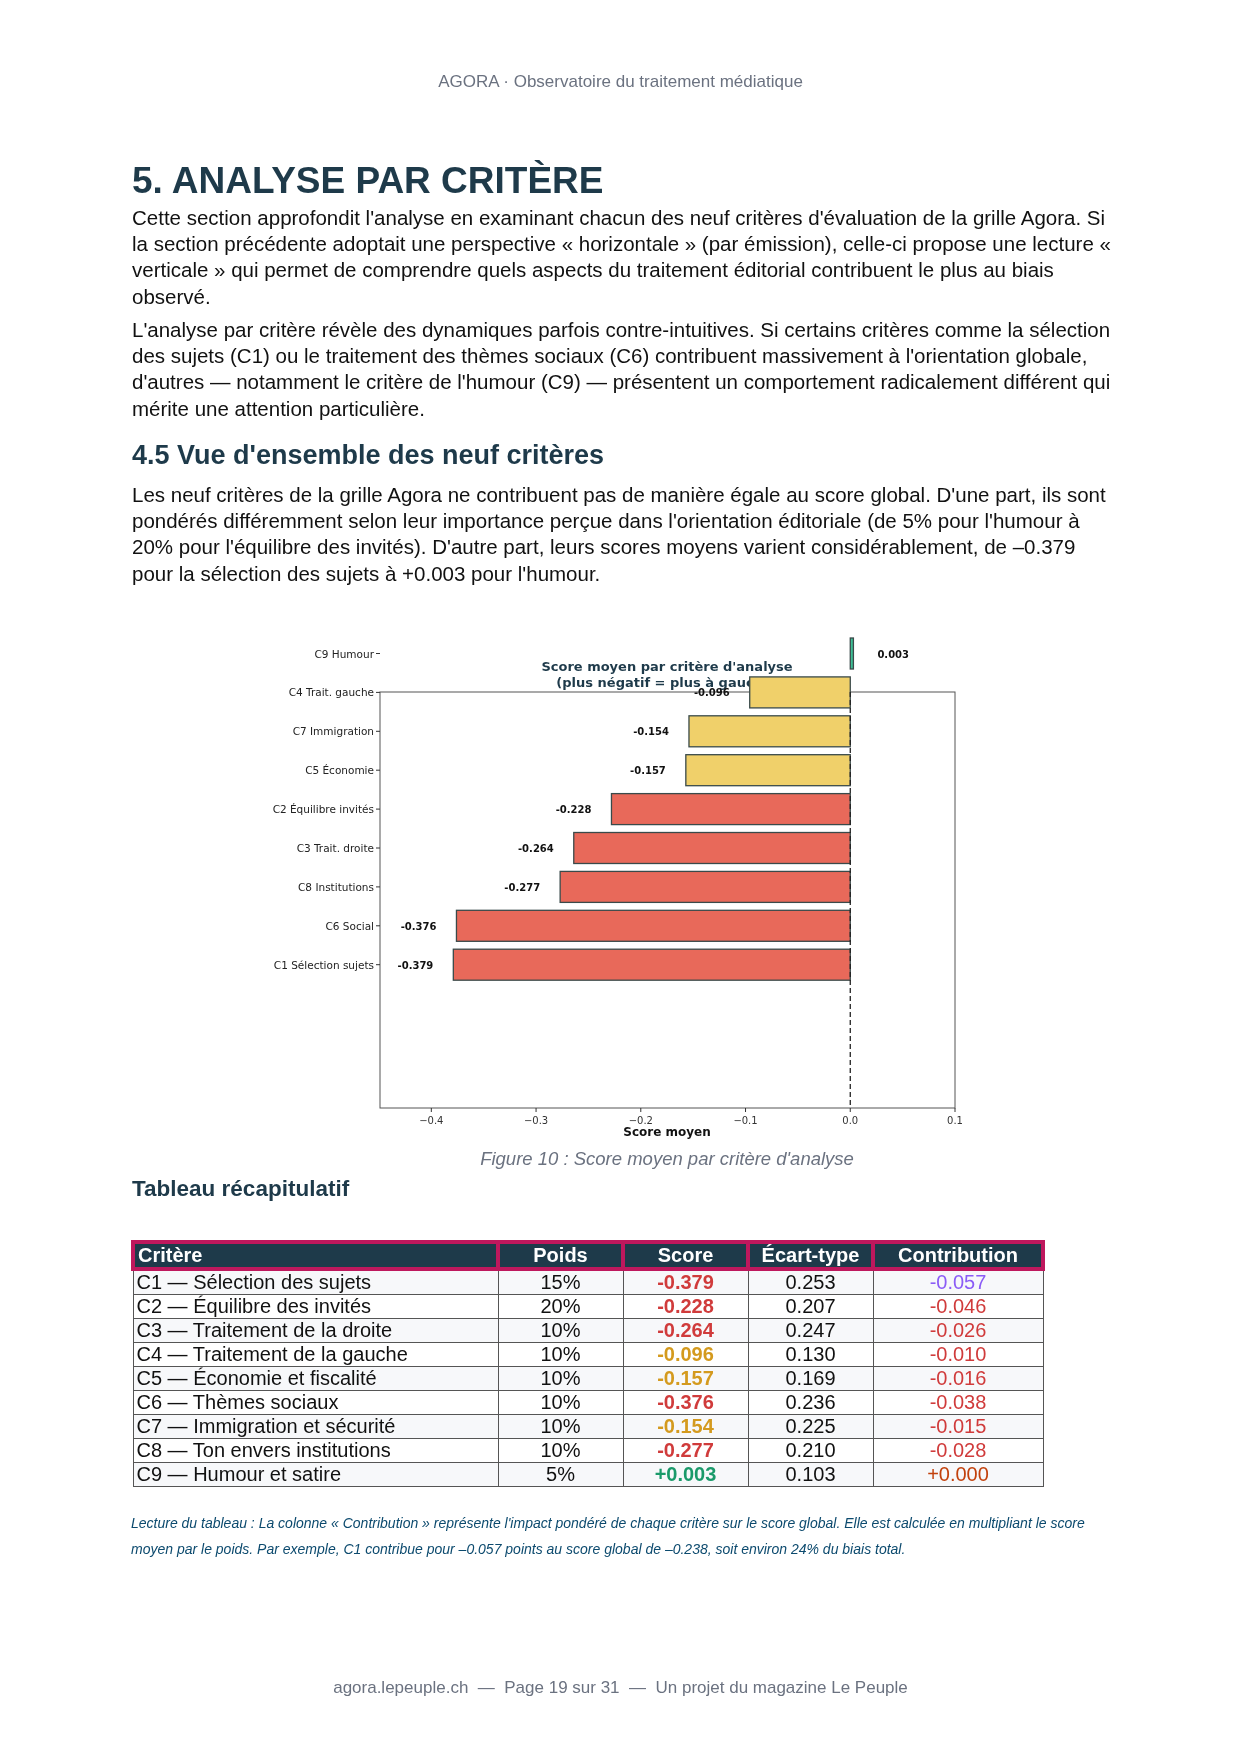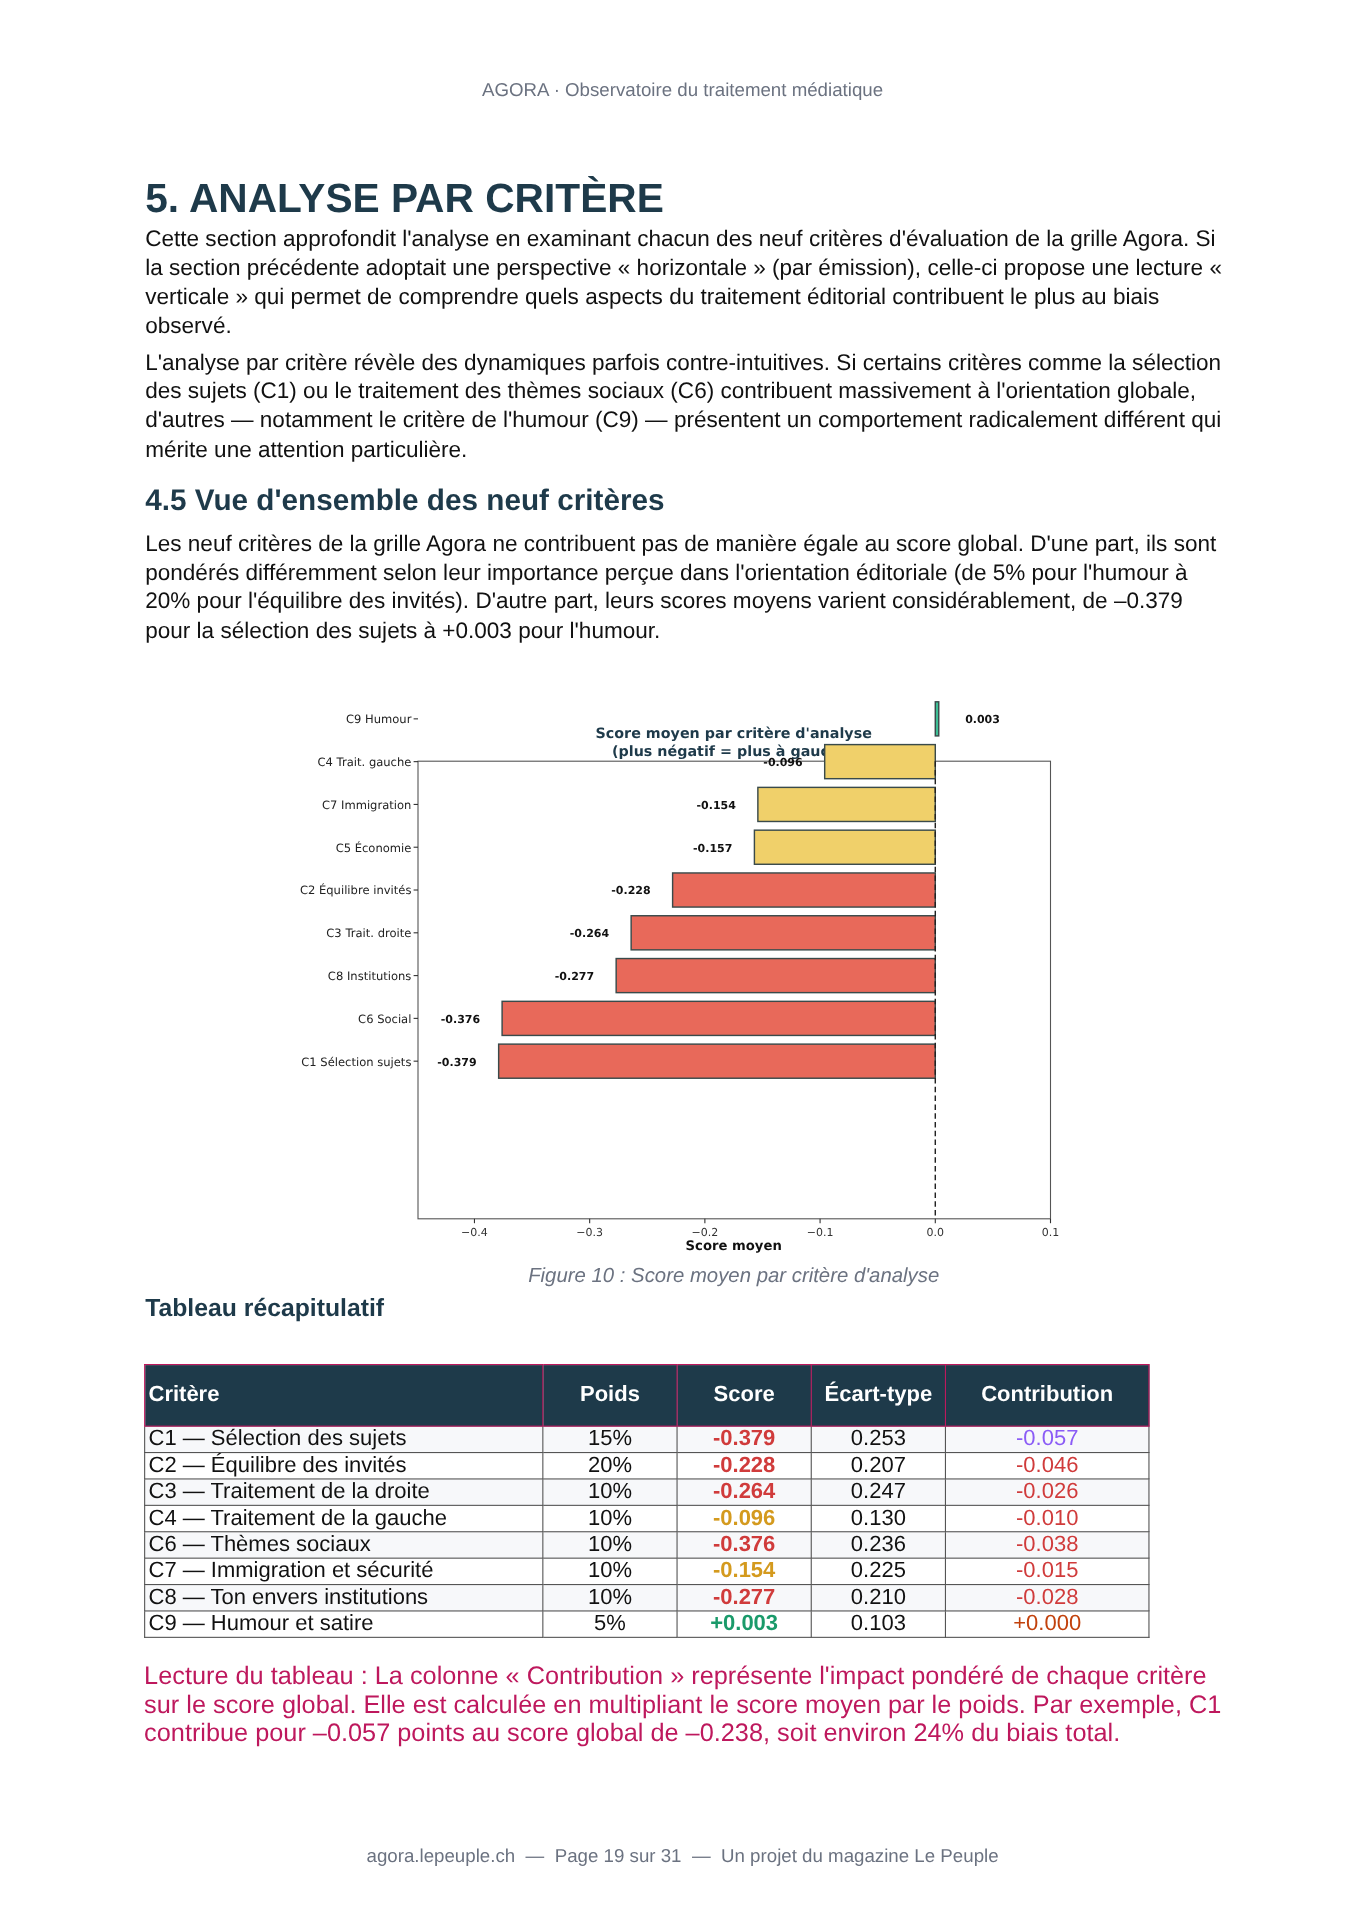--- a/index.html
+++ b/index.html
@@ -5,28 +5,28 @@
   html, body { margin: 0; padding: 0; background: #ffffff; }
   body { width: 1241px; height: 1755px; position: relative; font-family: "Liberation Sans", sans-serif; color: #111111; overflow: hidden; }
   .running-header { position: absolute; top: 72px; left: 0; width: 1241px; text-align: center; font-size: 17px; color: #6b7280; }
   .content { position: absolute; left: 132px; width: 985px; top: 160px; }
   h1 { margin: 0; font-size: 37px; font-weight: bold; color: #1e3a4a; letter-spacing: 0px; }
   p.body { margin: 0; font-size: 20.5px; line-height: 26.2px; color: #111111; }
   h2 { margin: 0; font-size: 27px; font-weight: bold; color: #1e3a4a; }
   h3 { margin: 0; font-size: 22.5px; font-weight: bold; color: #1e3a4a; }
   .figcap { font-size: 18.5px; font-style: italic; color: #6b7280; text-align: center; }
   table.summary { border-collapse: collapse; font-size: 20px; width: 914px; }
-  table.summary th { background: #1e3a4a; color: #ffffff; font-weight: bold; padding: 16px 3px; height: 23px; line-height: 23px; border: 1px solid #be185d; }
+  table.summary th { background: #1e3a4a; color: #ffffff; font-weight: bold; padding: 0 3px; height: 23px; line-height: 23px; border: 4px solid #be185d; }
   table.summary th.left { text-align: left; }
   table.summary td { border: 1px solid #555555; padding: 0 3px; height: 23px; line-height: 23px; text-align: center; }
   table.summary td.left { text-align: left; }
   table.summary tr:nth-child(odd) td { background: #f7f8fa; }
   table.summary tr:nth-child(even) td { background: #ffffff; }
   .score { font-weight: bold; }
-  .note { font-size: 23px; line-height: 26px; color: #be185d; margin: 0; }
+  .note { font-size: 14px; line-height: 26px; font-style: italic; color: #0c4a6e; margin: 0; }
   .footer { position: absolute; top: 1678px; left: 0; width: 1241px; text-align: center; font-size: 17px; color: #6b7280; }
   svg text { font-family: "DejaVu Sans", sans-serif; }
 </style>
 </head>
 <body>
 
 <div class="running-header">AGORA · Observatoire du traitement médiatique</div>
 
 <div class="content">
   <h1>5. ANALYSE PAR CRITÈRE</h1>
@@ -138,20 +138,27 @@
         <td style="color: rgb(208, 59, 59);">-0.026</td>
       </tr>
       <tr>
         <td class="left">C4 — Traitement de la gauche</td>
         <td>10%</td>
         <td class="score" style="color: rgb(212, 154, 30);">-0.096</td>
         <td>0.130</td>
         <td style="color: rgb(208, 59, 59);">-0.010</td>
       </tr>
       <tr>
+        <td class="left">C5 — Économie et fiscalité</td>
+        <td>10%</td>
+        <td class="score" style="color: rgb(212, 154, 30);">-0.157</td>
+        <td>0.169</td>
+        <td style="color: rgb(208, 59, 59);">-0.016</td>
+      </tr>
+      <tr>
         <td class="left">C6 — Thèmes sociaux</td>
         <td>10%</td>
         <td class="score" style="color: rgb(208, 59, 59);">-0.376</td>
         <td>0.236</td>
         <td style="color: rgb(208, 59, 59);">-0.038</td>
       </tr>
       <tr>
         <td class="left">C7 — Immigration et sécurité</td>
         <td>10%</td>
         <td class="score" style="color: rgb(212, 154, 30);">-0.154</td>

